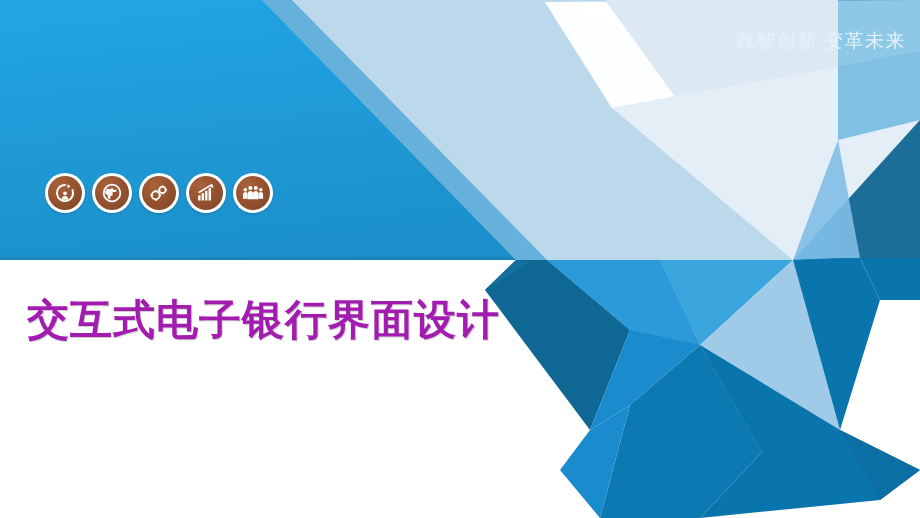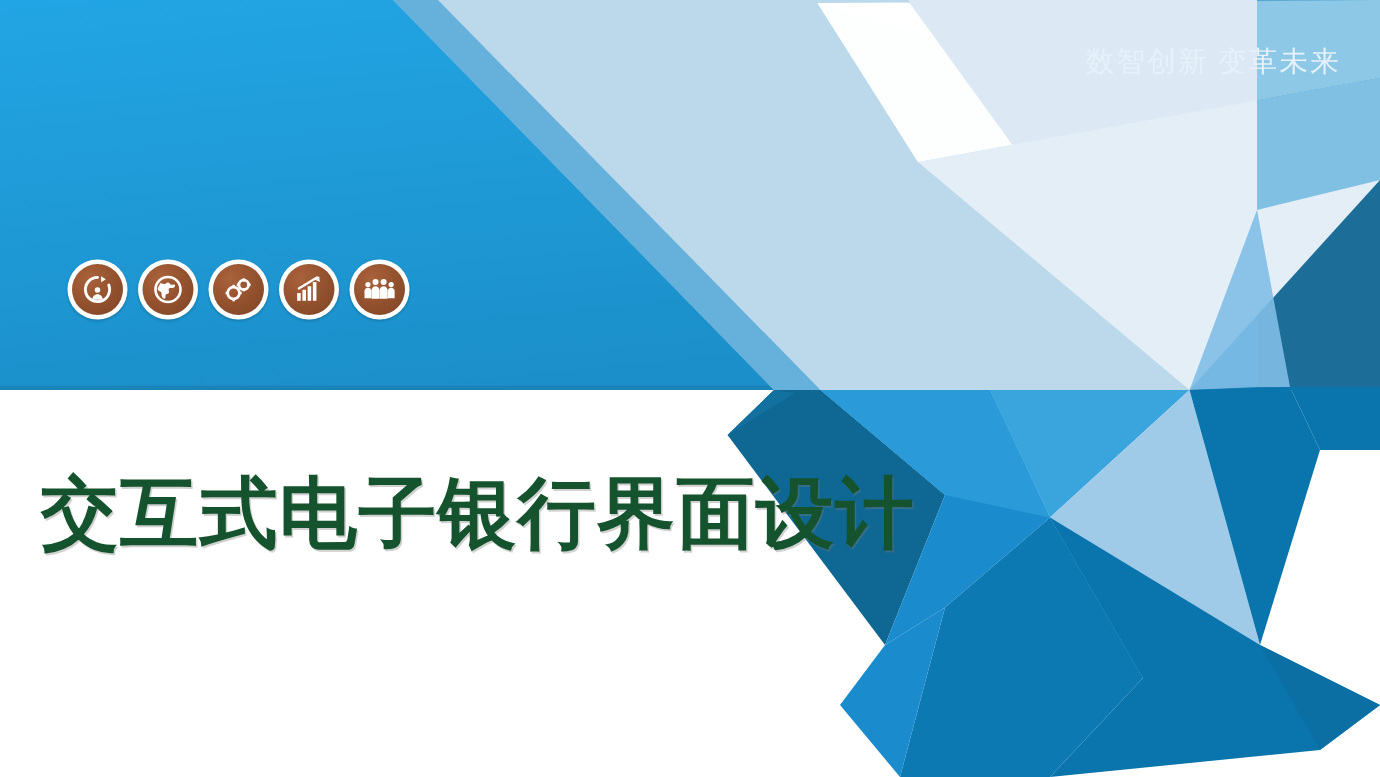--- a/index.html
+++ b/index.html
@@ -26,21 +26,21 @@
     left: 0;
     top: 0;
     width: 920px;
     height: 518px;
     display: block;
   }
 
   
   #tagline {
     position: absolute;
-    right: 26px;
+    right: 14px;
     top: 28px;
     font-family: "Liberation Serif", "DejaVu Serif", serif;
     font-size: 19px;
     letter-spacing: 1.5px;
     color: #e6f2fb;
     white-space: nowrap;
     z-index: 40;
   }
 
   
@@ -74,26 +74,26 @@
   .icon-badge svg {
     width: 22px;
     height: 22px;
     display: block;
   }
 
   
   #main-title {
     position: absolute;
     left: 27px;
-    top: 308px;
+    top: 292px;
     font-family: "DejaVu Sans", "Liberation Sans", sans-serif;
     font-weight: bold;
-    font-size: 52px;
+    font-size: 42px;
     letter-spacing: 1px;
-    color: #14532d;
+    color: #a21caf;
     white-space: nowrap;
     text-shadow: 1px 1px 0 rgba(120,120,120,0.35);
     z-index: 40;
   }
 </style>
 </head>
 <body>
 
 <div id="slide">
 

